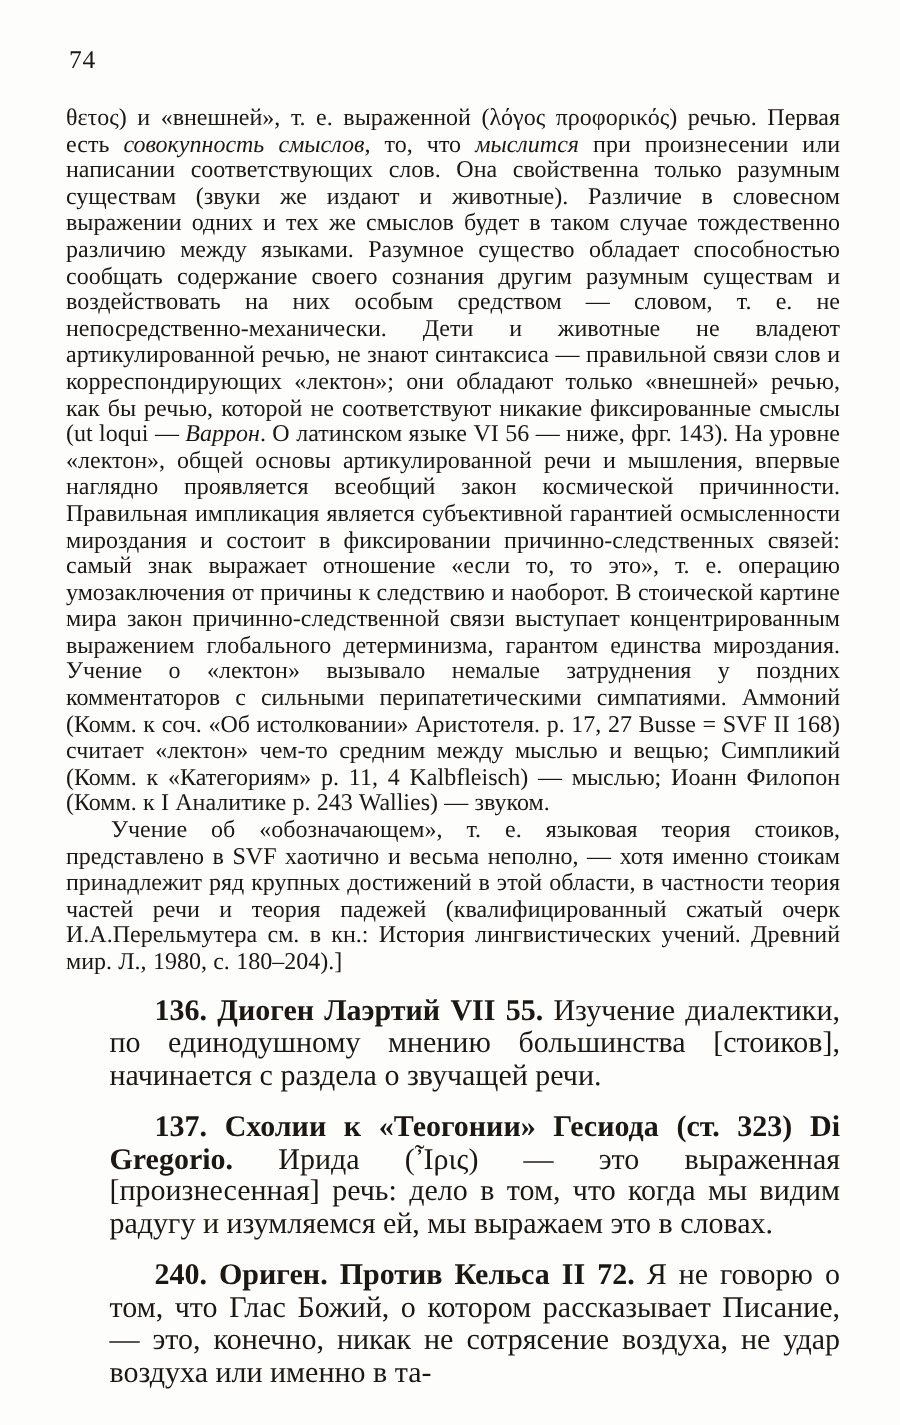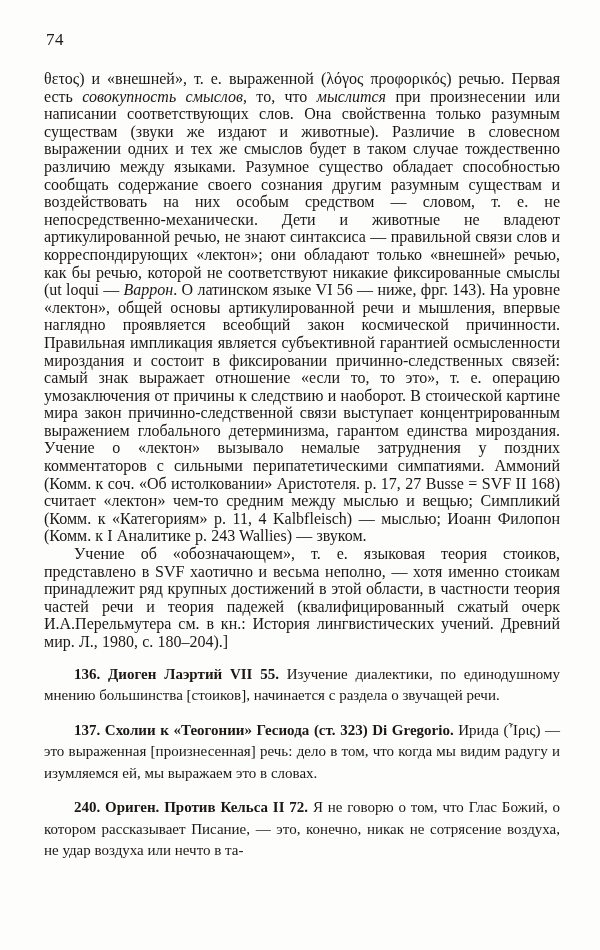--- a/index.html
+++ b/index.html
@@ -27,34 +27,35 @@
     hyphens: auto;
     -webkit-hyphens: auto;
   }
   .text-block p { margin: 0; }
   p.commentary {
     font-size: 16px;
     line-height: 17.6px;
     word-spacing: 0.2px;
   }
   p.fragment {
-    font-size: 15px;
+    font-size: 20px;
     line-height: 21.5px;
     margin-top: 13px;
+    margin-left: 29px;
   }
   p.indent { text-indent: 30px; }
   .seg-normal { font-style: normal; font-weight: normal; }
   .seg-italic { font-style: italic; }
   .seg-bold   { font-weight: bold; }
 </style>
 </head>
 <body>
 
 <div class="page">
   <div class="page-number">74</div>
   <div class="text-block">
       <p class="commentary"><span class="seg-normal">θετος) и «внешней», т. е. выраженной (λόγος προφορικός) речью. Первая есть </span><span class="seg-italic">совокупность смыслов</span><span class="seg-normal">, то, что </span><span class="seg-italic">мыслится</span><span class="seg-normal"> при произнесении или написании соответствующих слов. Она свойственна только разумным существам (звуки же издают и животные). Различие в словесном выражении одних и тех же смыслов будет в таком случае тождественно различию между языками. Разумное существо обладает способностью сообщать содержание своего сознания другим разумным существам и воздействовать на них особым средством — словом, т. е. не непосредственно-механически. Дети и животные не владеют артикулированной речью, не знают синтаксиса — правильной связи слов и корреспондирующих «лектон»; они обладают только «внешней» речью, как бы речью, которой не соответствуют никакие фиксированные смыслы (ut loqui — </span><span class="seg-italic">Варрон</span><span class="seg-normal">. О латинском языке VI 56 — ниже, фрг. 143). На уровне «лектон», общей основы артикулированной речи и мышления, впервые наглядно проявляется всеобщий закон космической причинности. Правильная импликация является субъективной гарантией осмысленности мироздания и состоит в фиксировании причинно-следственных связей: самый знак выражает отношение «если то, то это», т. е. операцию умозаключения от причины к следствию и наоборот. В стоической картине мира закон причинно-следственной связи выступает концентрированным выражением глобального детерминизма, гарантом единства мироздания. Учение о «лектон» вызывало немалые затруднения у поздних комментаторов с сильными перипатетическими симпатиями. Аммоний (Комм. к соч. «Об истолковании» Аристотеля. p. 17, 27 Busse = SVF II 168) считает «лектон» чем-то средним между мыслью и вещью; Симпликий (Комм. к «Категориям» p. 11, 4 Kalbfleisch) — мыслью; Иоанн Филопон (Комм. к I Аналитике p. 243 Wallies) — звуком.</span></p>
       <p class="commentary indent"><span class="seg-normal">Учение об «обозначающем», т. е. языковая теория стоиков, представлено в SVF хаотично и весьма неполно, — хотя именно стоикам принадлежит ряд крупных достижений в этой области, в частности теория частей речи и теория падежей (квалифицированный сжатый очерк И.А.Перельмутера см. в кн.: История лингвистических учений. Древний мир. Л., 1980, с. 180–204).]</span></p>
       <p class="fragment indent"><span class="seg-bold">136. Диоген Лаэртий VII 55.</span><span class="seg-normal"> Изучение диалектики, по единодушному мнению большинства [стоиков], начинается с раздела о звучащей речи.</span></p>
       <p class="fragment indent"><span class="seg-bold">137. Схолии к «Теогонии» Гесиода (ст. 323) Di Gregorio.</span><span class="seg-normal"> Ирида (Ἶρις) — это выраженная [произнесенная] речь: дело в том, что когда мы видим радугу и изумляемся ей, мы выражаем это в словах.</span></p>
-      <p class="fragment indent"><span class="seg-bold">240. Ориген. Против Кельса II 72.</span><span class="seg-normal"> Я не говорю о том, что Глас Божий, о котором рассказывает Писание, — это, конечно, никак не сотрясение воздуха, не удар воздуха или нечто в та-</span></p>
+      <p class="fragment indent"><span class="seg-bold">240. Ориген. Против Кельса II 72.</span><span class="seg-normal"> Я не говорю о том, что Глас Божий, о котором рассказывает Писание, — это, конечно, никак не сотрясение воздуха, не удар воздуха или именно в та-</span></p>
     </div>
 </div>
 
 </body></html>

